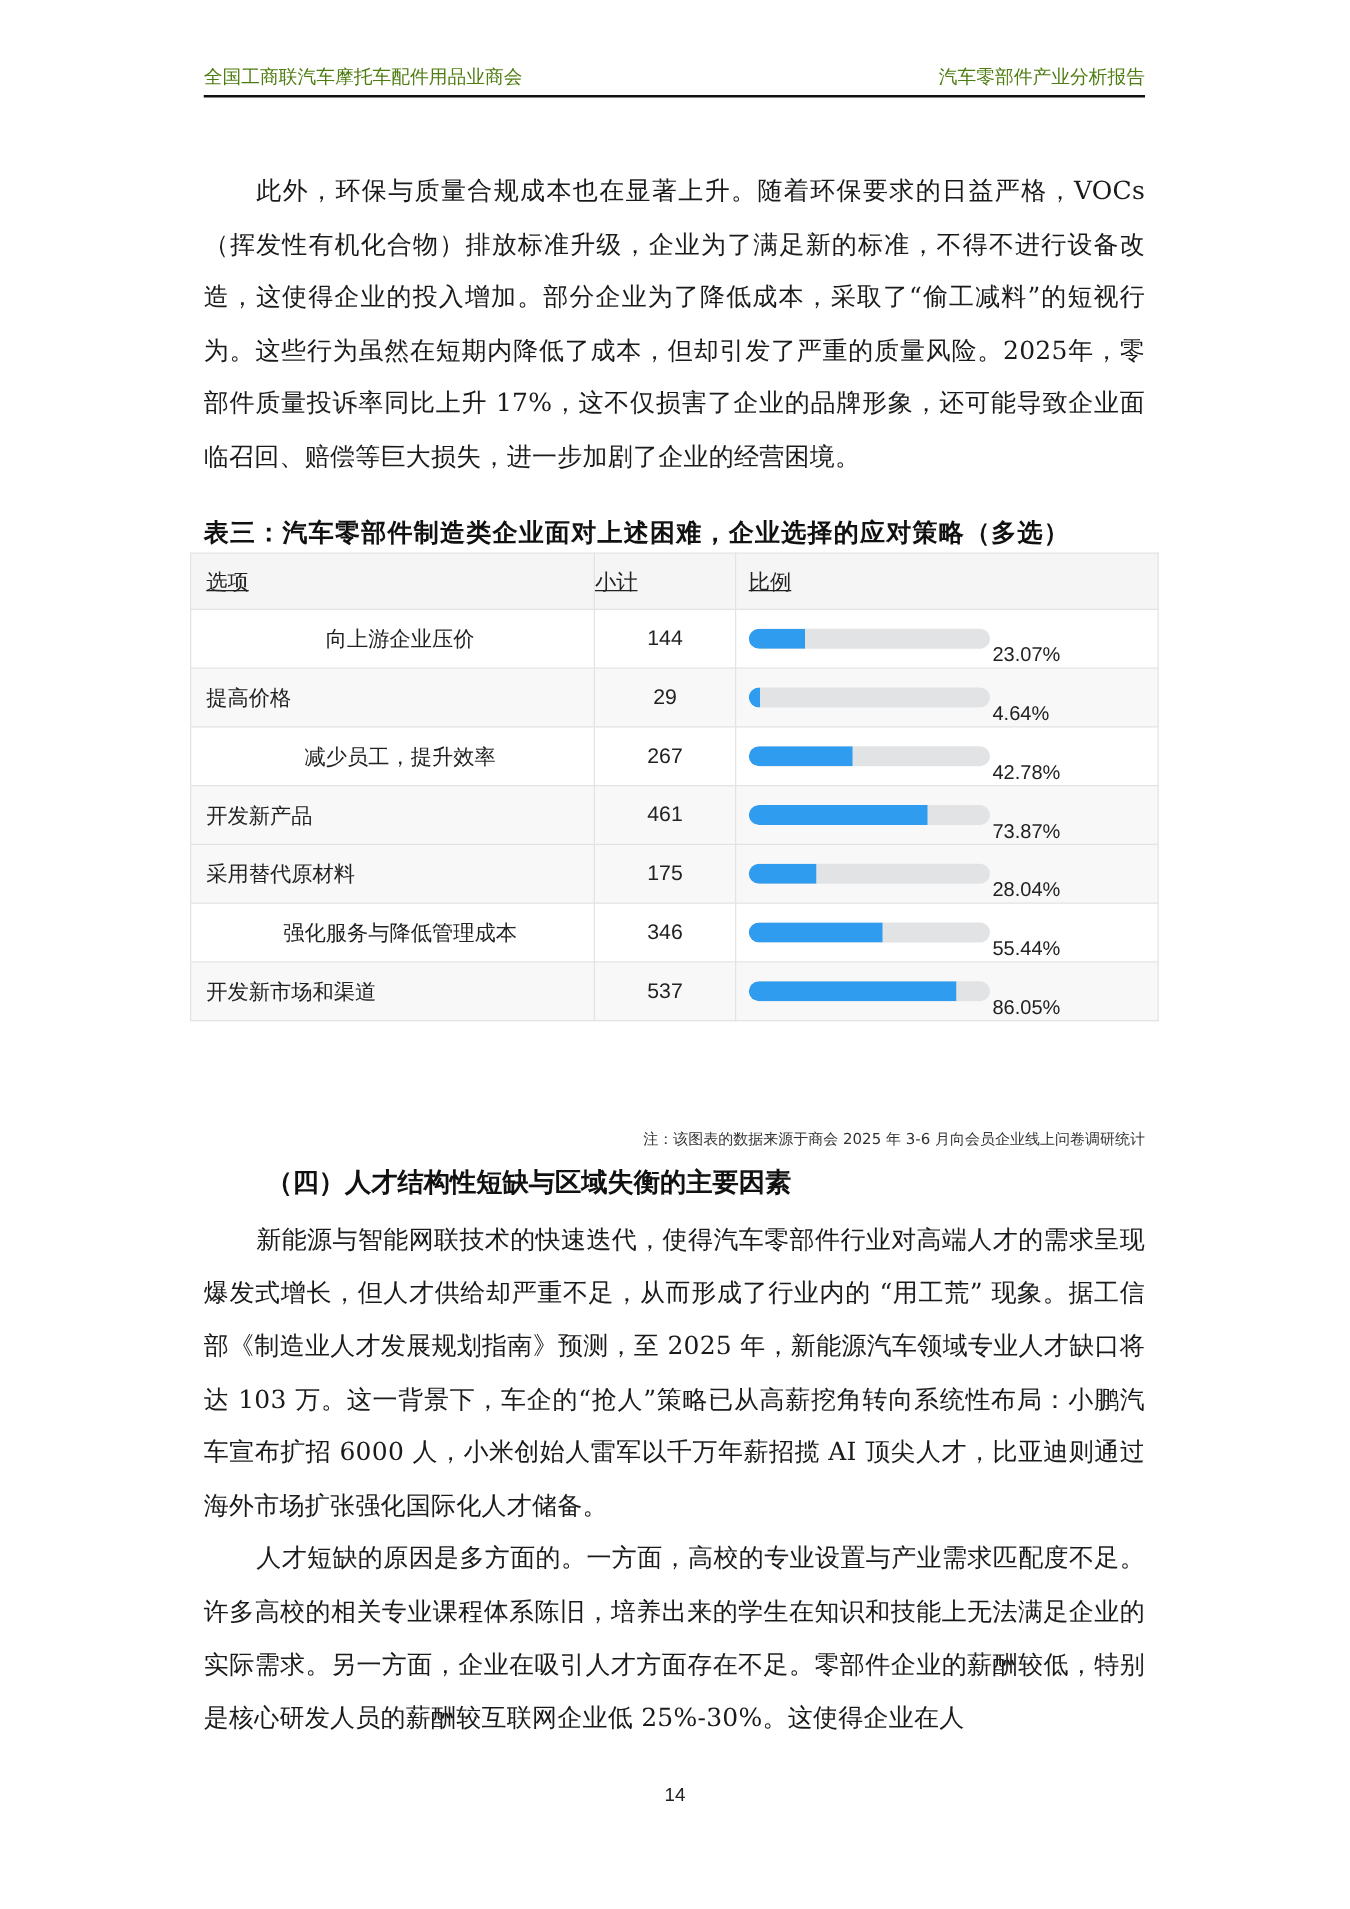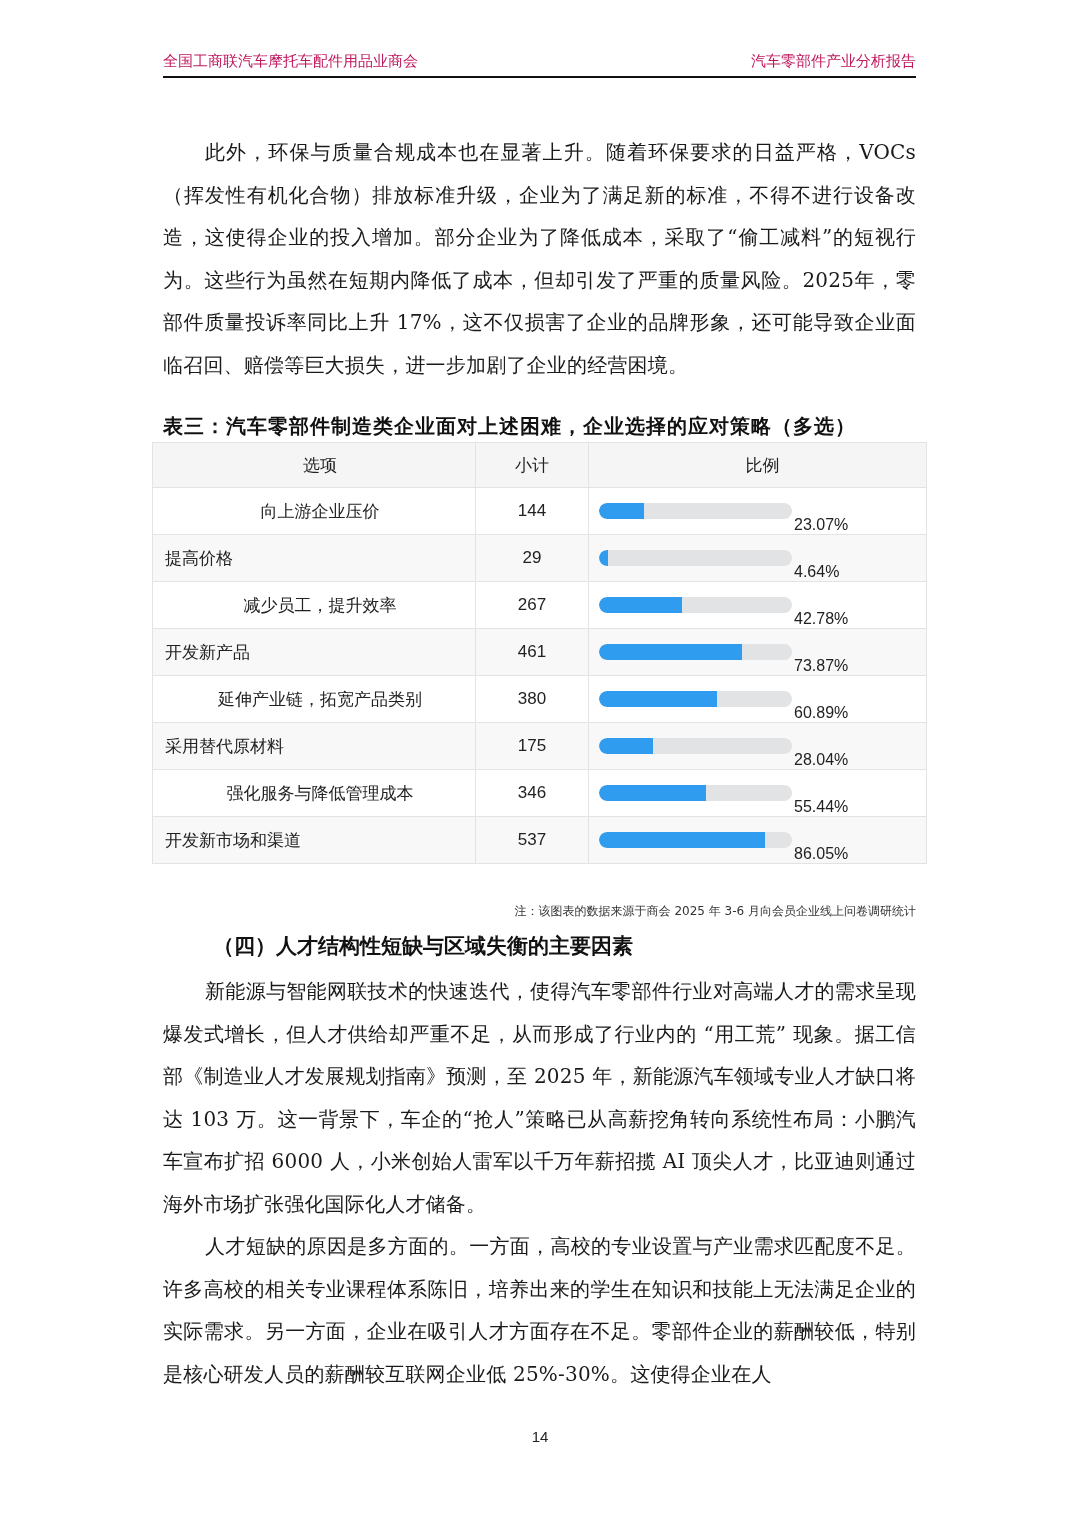--- a/index.html
+++ b/index.html
@@ -1,30 +1,30 @@
 <!DOCTYPE html>
 <html><head>
 <meta charset="utf-8">
 <style>
   html, body { margin: 0; padding: 0; background: #ffffff; }
   body { width: 1080px; height: 1527px; position: relative; overflow: hidden;
          font-family: "DejaVu Serif", "Liberation Serif", serif; color: #1a1a1a; }
   .header { position: absolute; left: 163px; top: 52px; width: 753px; height: 24px;
-            border-bottom: 2px solid #111; font-size: 15px; color: #be185d; }
+            border-bottom: 2px solid #111; font-size: 15px; color: #4d7c0f; }
   .header .left { position: absolute; left: 0; top: 0; }
   .header .right { position: absolute; right: 0; top: 0; }
   .para { position: absolute; left: 163px; width: 753px; font-size: 20px; line-height: 42.5px;
           text-align: justify; text-align-last: left; letter-spacing: 0.2px; color: #1a1a1a; }
   .para p { margin: 0; text-indent: 42px; }
   .table-title { position: absolute; left: 163px; top: 413px; font-size: 20px; font-weight: bold;
                  letter-spacing: 1px; color: #111; white-space: nowrap; }
   table.strat { position: absolute; left: 152px; top: 442px; width: 775px; border-collapse: collapse;
                 font-family: "Liberation Sans", "DejaVu Sans", sans-serif; font-size: 17px; color: #222; }
   table.strat td, table.strat th { border: 1.5px solid #e3e3e3; height: 44px; padding: 0; font-weight: normal; }
-  table.strat th { background: #f5f5f5; text-align: center; }
+  table.strat th { background: #f5f5f5; text-align: left; text-decoration: underline; }
   table.strat tr.odd td { background: #ffffff; text-align: center; }
   table.strat tr.even td { background: #f8f8f8; }
   .c1 { width: 310px; padding-left: 12px !important; }
   .c2 { width: 112px; text-align: center; }
   .c3 { padding-left: 10px !important; }
   th.c2 { text-align: center; margin-top: 23px; }
   .barwrap { display: flex; align-items: center; }
   .track { width: 193px; height: 16px; background: #e2e3e5; border-radius: 8px; position: relative; overflow: hidden; }
   .fill { position: absolute; left: 0; top: 0; height: 100%; background: #2f9cf0; border-radius: 8px 0 0 8px; }
   .pct { margin-left: 2px; font-size: 16px; color: #222; margin-top: 28px; }
@@ -98,32 +98,20 @@
         <td class="c2">461</td>
         <td class="c3">
           <div class="barwrap">
             <div class="track" style="background: rgb(226, 227, 229);">
               <div class="fill" style="width: 73.87%; background: rgb(47, 156, 240);"></div>
             </div>
             <span class="pct">73.87%</span>
           </div>
         </td>
       </tr>
-      <tr class="odd">
-        <td class="c1">延伸产业链，拓宽产品类别</td>
-        <td class="c2">380</td>
-        <td class="c3">
-          <div class="barwrap">
-            <div class="track" style="background: rgb(226, 227, 229);">
-              <div class="fill" style="width: 60.89%; background: rgb(47, 156, 240);"></div>
-            </div>
-            <span class="pct">60.89%</span>
-          </div>
-        </td>
-      </tr>
       <tr class="even">
         <td class="c1">采用替代原材料</td>
         <td class="c2">175</td>
         <td class="c3">
           <div class="barwrap">
             <div class="track" style="background: rgb(226, 227, 229);">
               <div class="fill" style="width: 28.04%; background: rgb(47, 156, 240);"></div>
             </div>
             <span class="pct">28.04%</span>
           </div>

